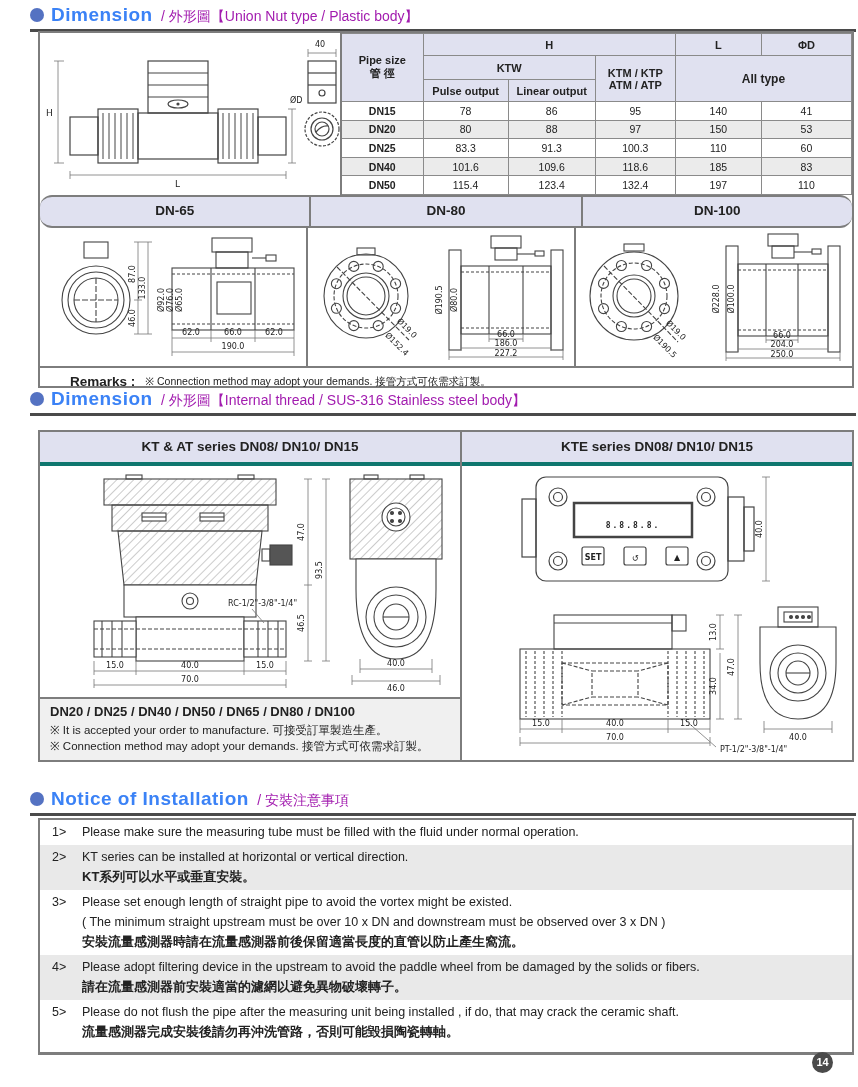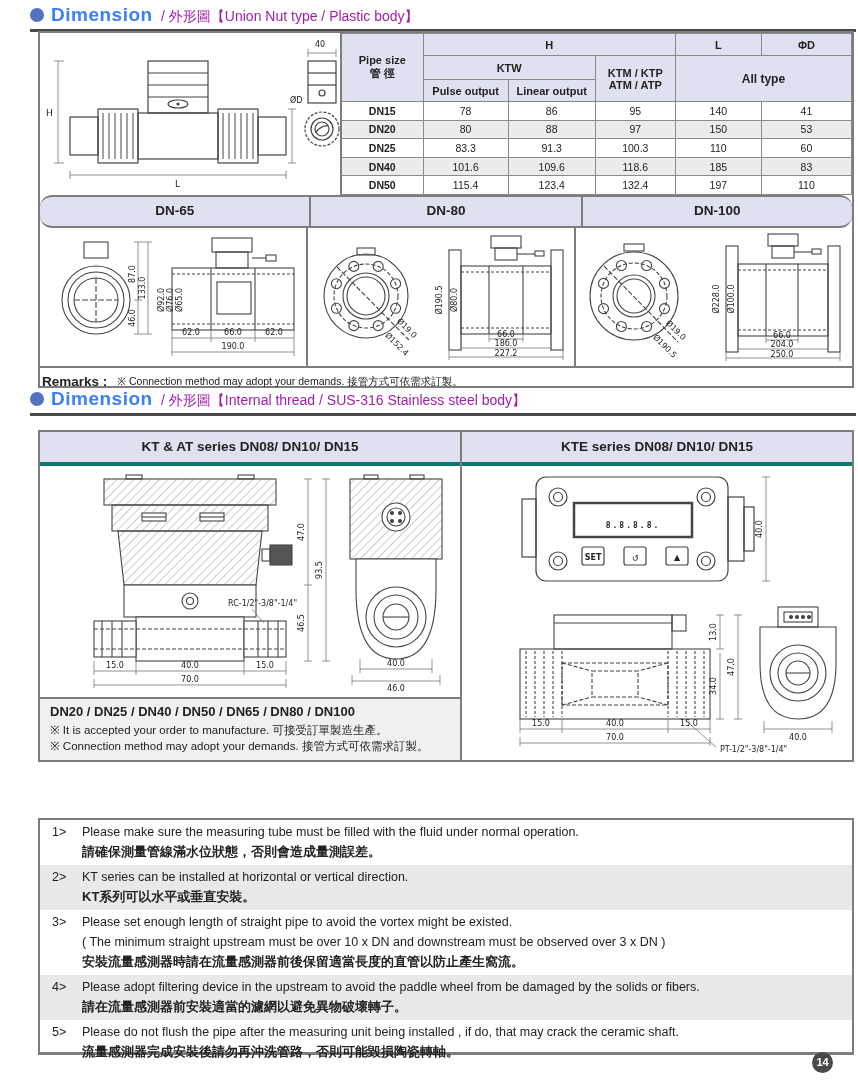--- a/index.html
+++ b/index.html
@@ -21,21 +21,21 @@
   table.dim-table td{border:1px solid #8a8a8a;text-align:center;vertical-align:middle;padding:0;}
   table.dim-table .th{background:#e0e1f0;font-weight:bold;font-size:11px;}
   table.dim-table tr.alt td{background:#ebebeb;}
   table.dim-table td.sizec{font-weight:bold;}
   .p1-dnheads{display:flex;height:29px;border-top:2px solid #7d7d7d;border-bottom:2px solid #7d7d7d;background:#e0e1f0;border-radius:12px;}
   .dn-cell{flex:1;text-align:center;line-height:27px;font-weight:bold;font-size:13.5px;}
   .dn-cell + .dn-cell{border-left:2px solid #7d7d7d;}
   .p1-drawrow{display:flex;height:138px;}
   .p1-drawcell{flex:1;display:flex;align-items:center;justify-content:center;}
   .p1-drawcell + .p1-drawcell{border-left:2px solid #7d7d7d;}
-  .p1-remarks{height:26px;border-top:2px solid #7d7d7d;display:flex;align-items:center;padding-left:2px;}
+  .p1-remarks{height:26px;border-top:2px solid #7d7d7d;display:flex;align-items:center;padding-left:30px;}
   .rem-label{font-weight:bold;font-size:13.5px;margin-right:10px;}
   .rem-text{font-size:10.5px;}
 
   
   .p2-cols{display:flex;height:100%;}
   .p2-left{width:420px;flex:none;border-right:2px solid #7d7d7d;display:flex;flex-direction:column;}
   .p2-right{flex:1;display:flex;flex-direction:column;}
   .p2-head{height:30px;line-height:30px;text-align:center;font-weight:bold;font-size:13.5px;background:#e0e1f0;border-bottom:4px solid #0f766e;}
   .p2-draw{flex:1;display:flex;align-items:center;justify-content:center;}
   .p2-note{flex:none;border-top:2px solid #7d7d7d;background:#f0f0f0;padding:5px 10px 6px 10px;font-size:11.5px;line-height:16px;}
@@ -570,28 +570,31 @@
                 <line x1="370" y1="254" x2="370" y2="266"></line>
                 <line x1="302" y1="262" x2="370" y2="262"></line>
             </g>
             <text x="336" y="273" text-anchor="middle">40.0</text>
           </svg>
         </div>
       </div>
     </div>
   </div>
 
+  <div class="sec-header" style="top:788px;">
+    <span class="bullet"></span><span class="sec-title">Notice of Installation</span>
+    <span class="sec-sub">/ 安裝注意事項</span>
+  </div>
 
   <div class="panel" style="top:818px;height:237px;border-width:2px 2px 3px 2px;">
     <div class="n-item">
       <div class="n-row">
           <span class="n-num">1&gt;</span>
           <span class="n-en">Please make sure the measuring tube must be filled with the fluid under normal operation.</span>
         </div>
-      <div class="n-zh">請確保測量管線滿水位狀態，否則會造成量測誤差。</div>
     </div>
     <div class="n-item alt">
       <div class="n-row">
           <span class="n-num">2&gt;</span>
           <span class="n-en">KT series can be installed at horizontal or vertical direction.</span>
         </div>
       <div class="n-zh">KT系列可以水平或垂直安裝。</div>
     </div>
     <div class="n-item">
       <div class="n-row">

